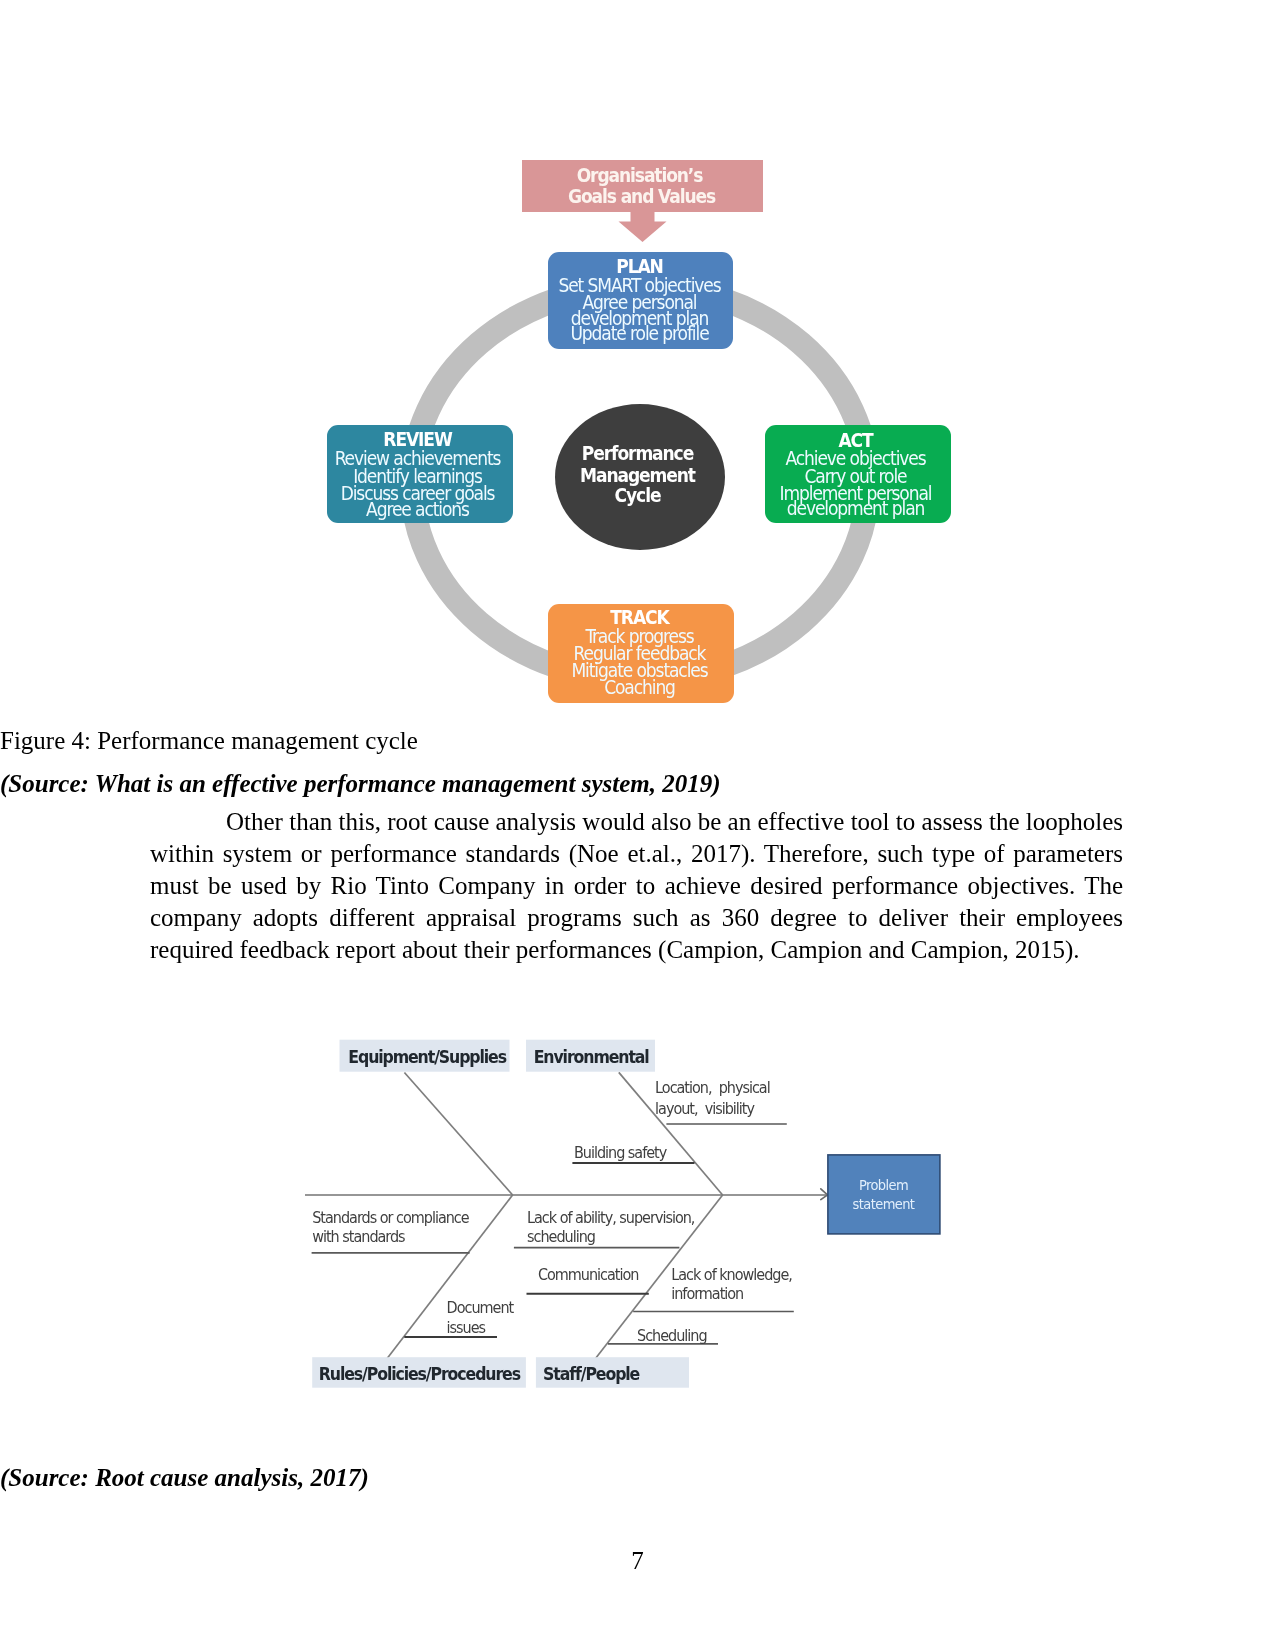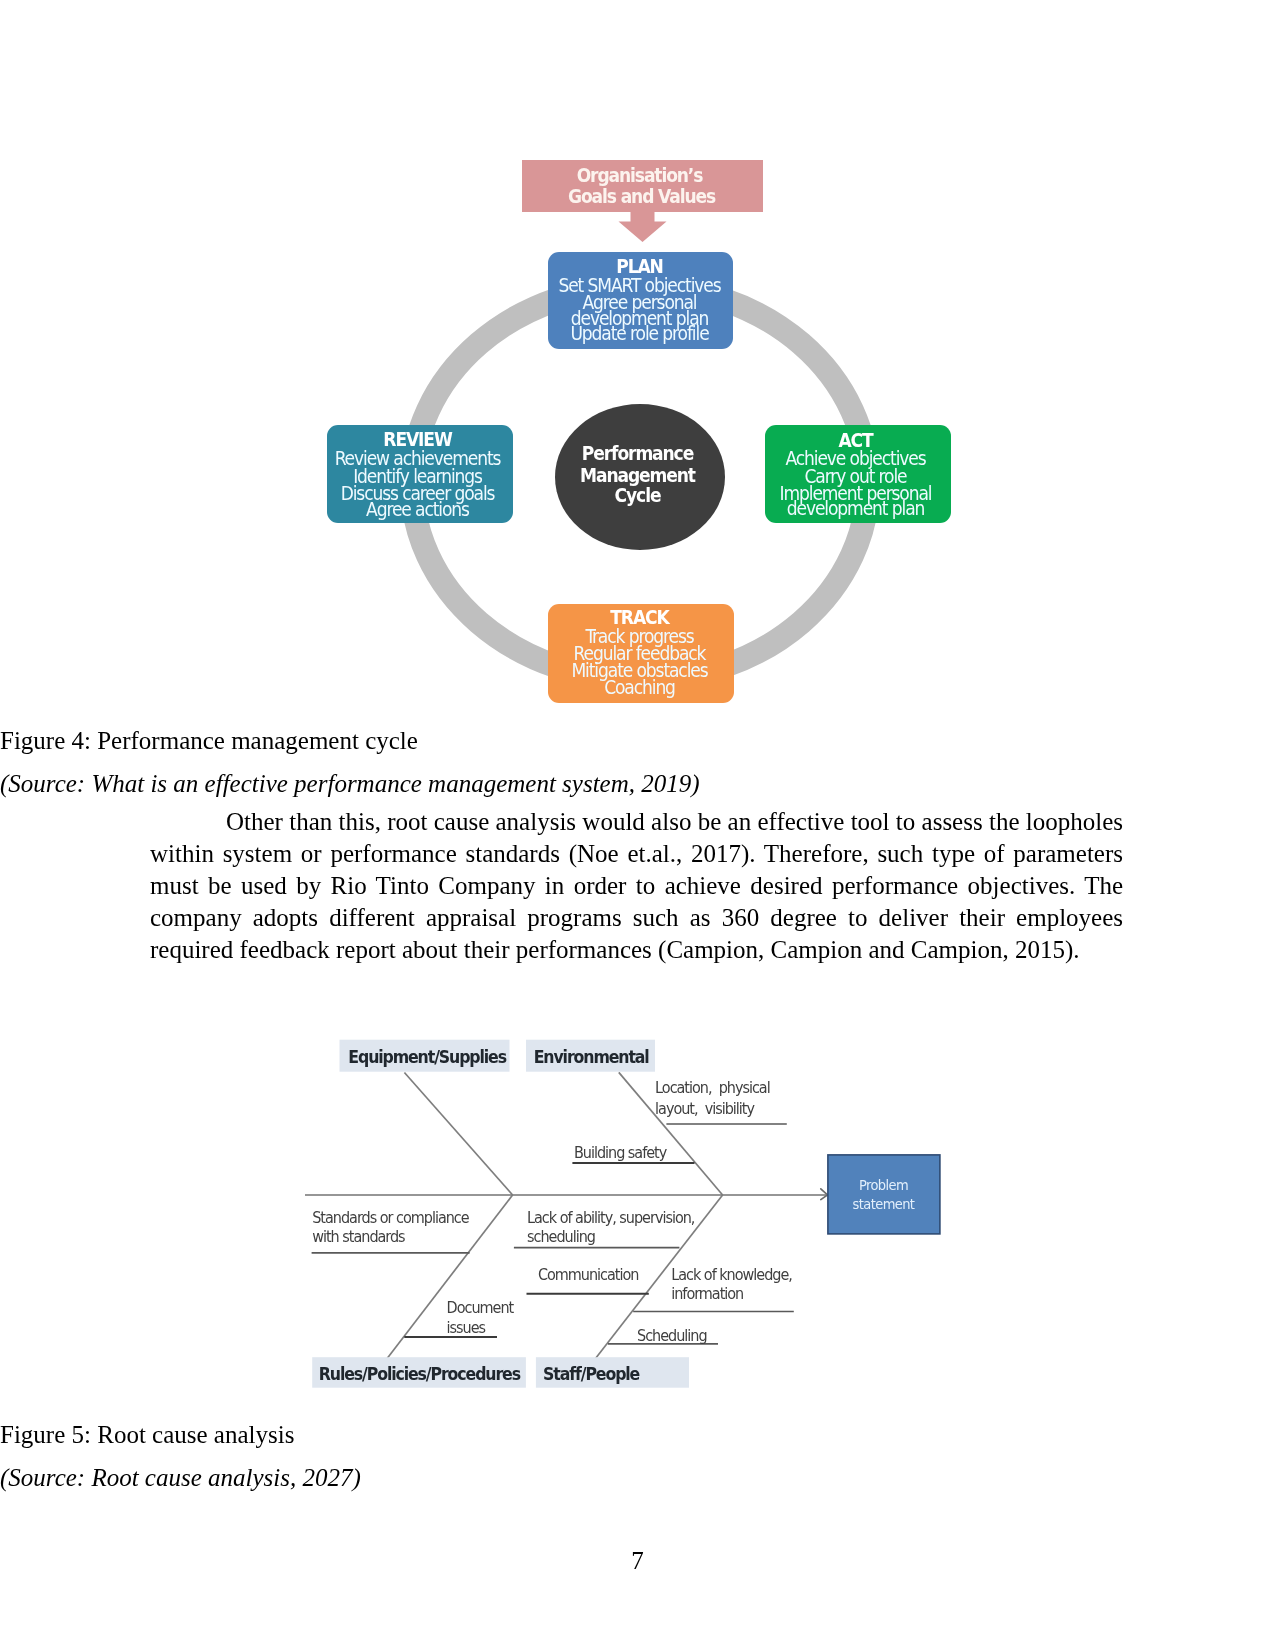--- a/index.html
+++ b/index.html
@@ -15,21 +15,21 @@
   .f4b{fill:#eefaff;font-size:19px;letter-spacing:-1.1px;}
   .f4h{fill:#ffffff;font-weight:bold;font-size:19px;letter-spacing:-1.1px;}
   
   
   #fig5{position:absolute;left:0;top:1030px;}
   #fig5 text{font-family:"DejaVu Sans Condensed","DejaVu Sans", sans-serif;}
   .f5cat{font-family:"Liberation Sans",sans-serif;fill:#20272e;font-weight:bold;font-size:17.5px;letter-spacing:-1.1px;}
   .f5c{fill:#3f3f3f;font-size:16px;letter-spacing:-1.0px;white-space:pre;}
   .f5p{fill:#e2effc;font-size:14.5px;letter-spacing:-0.6px;text-anchor:middle;}
   .cap{position:absolute;left:0;width:1275px;font-size:25px;line-height:25px;}
-  .capi{font-style:italic;}
+  .capi{font-style:italic;font-weight:bold;}
   #bodytext{position:absolute;left:150px;top:806px;width:973px;
             font-size:25px;line-height:32px;text-align:justify;
             text-align-last:left;}
   #bodytext .ind{display:inline-block;width:76px;}
   #pageno{position:absolute;left:0;width:1275px;text-align:center;font-size:25px;line-height:25px;}
 </style>
 </head>
 <body>
 
 <div class="page">
@@ -148,17 +148,16 @@
       <text class="f5c" x="637.0" y="311.3">Scheduling</text>
     </g>
 
     <g>
       <rect x="827.9" y="124.9" width="112" height="79" fill="#5182bb" stroke="#2e4b73" stroke-width="1.6"></rect>
       <text class="f5p" x="883.5" y="160.3">Problem</text>
       <text class="f5p" x="883.5" y="179.1">statement</text>
     </g>
   </svg>
 
-  <div class="cap" style="top:1422px">Figure 5: Root cause analysis</div>
-  <div class="cap capi" style="top:1465px">(Source: Root cause analysis, 2027)</div>
+  <div class="cap capi" style="top:1465px">(Source: Root cause analysis, 2017)</div>
 
   <div id="pageno" style="top:1548px">7</div>
 </div>
 
 </body></html>

